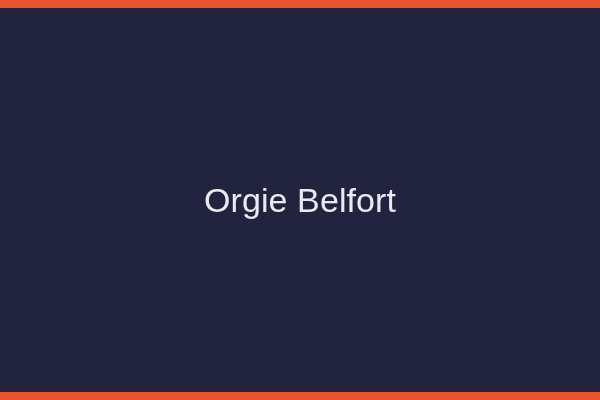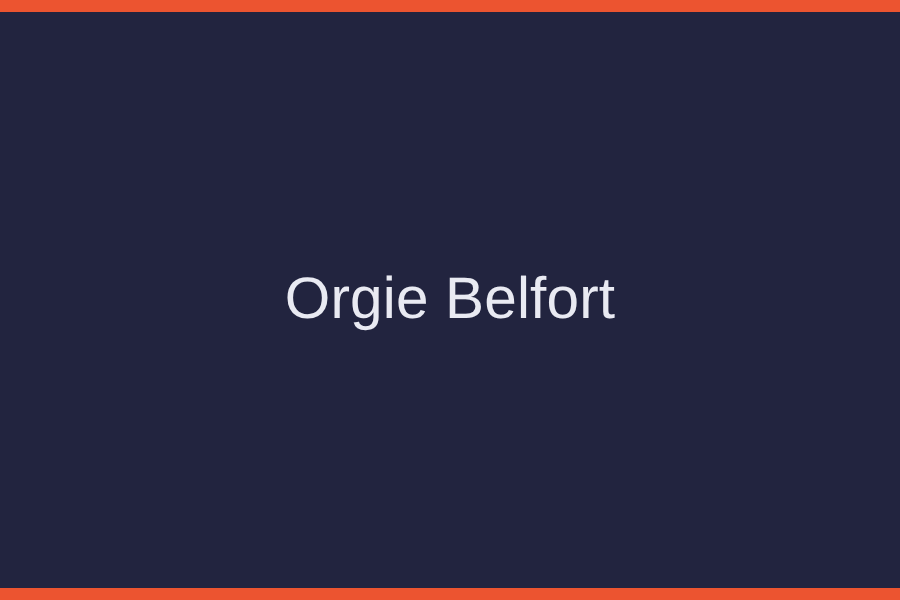--- a/index.html
+++ b/index.html
@@ -44,21 +44,21 @@
     align-items: center;
     justify-content: center;
     background: #22243f;
     overflow: hidden;
   }
 
   .placeholder-label {
     margin: 0;
     padding: 0 16px;
     font-family: "Liberation Sans", sans-serif;
-    font-size: 39px;
+    font-size: 34px;
     font-weight: 400;
     line-height: 1.2;
     letter-spacing: 0.1px;
     color: #e9eaf2;
     text-align: center;
     white-space: nowrap;
     user-select: none;
   }
 </style>
 </head>

